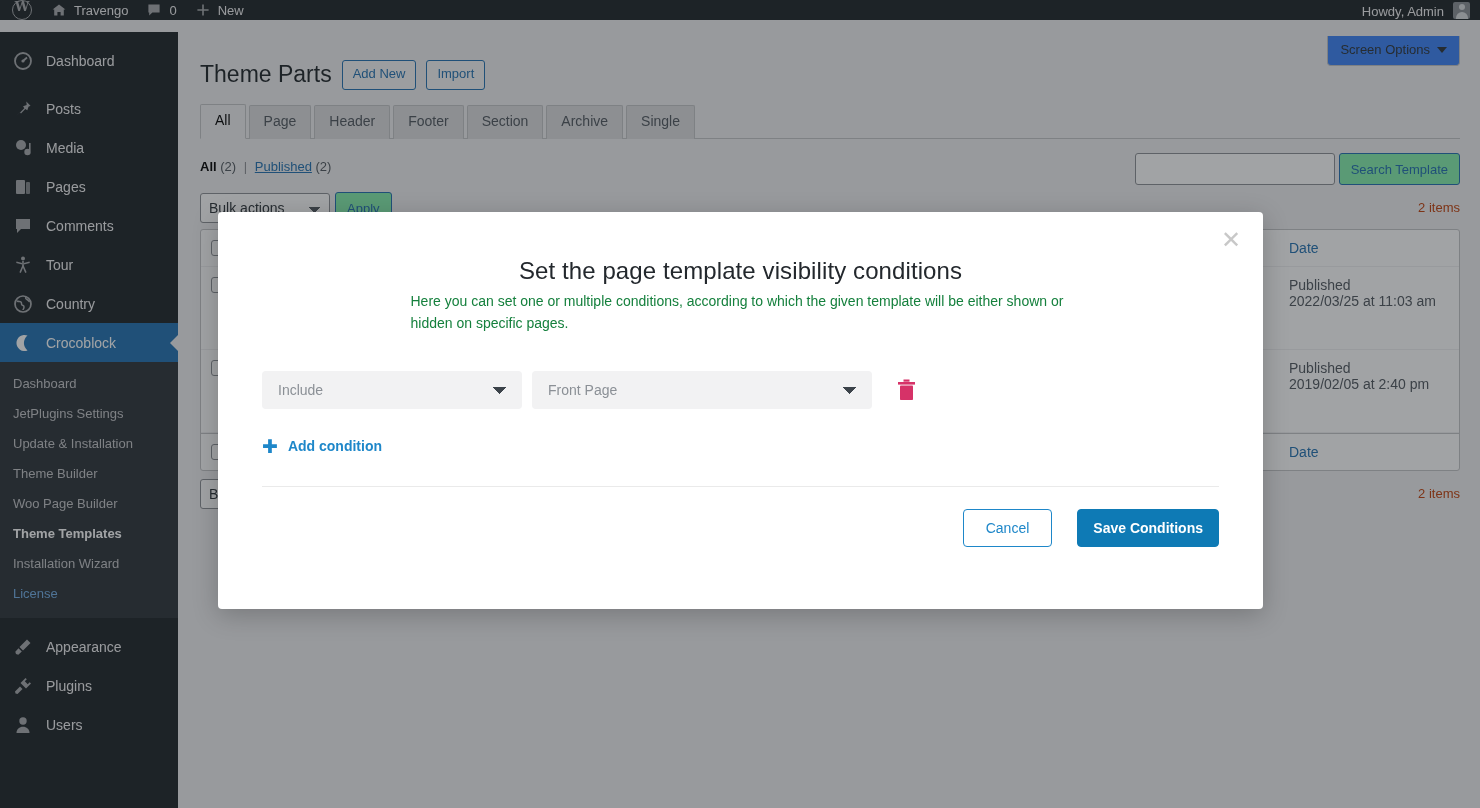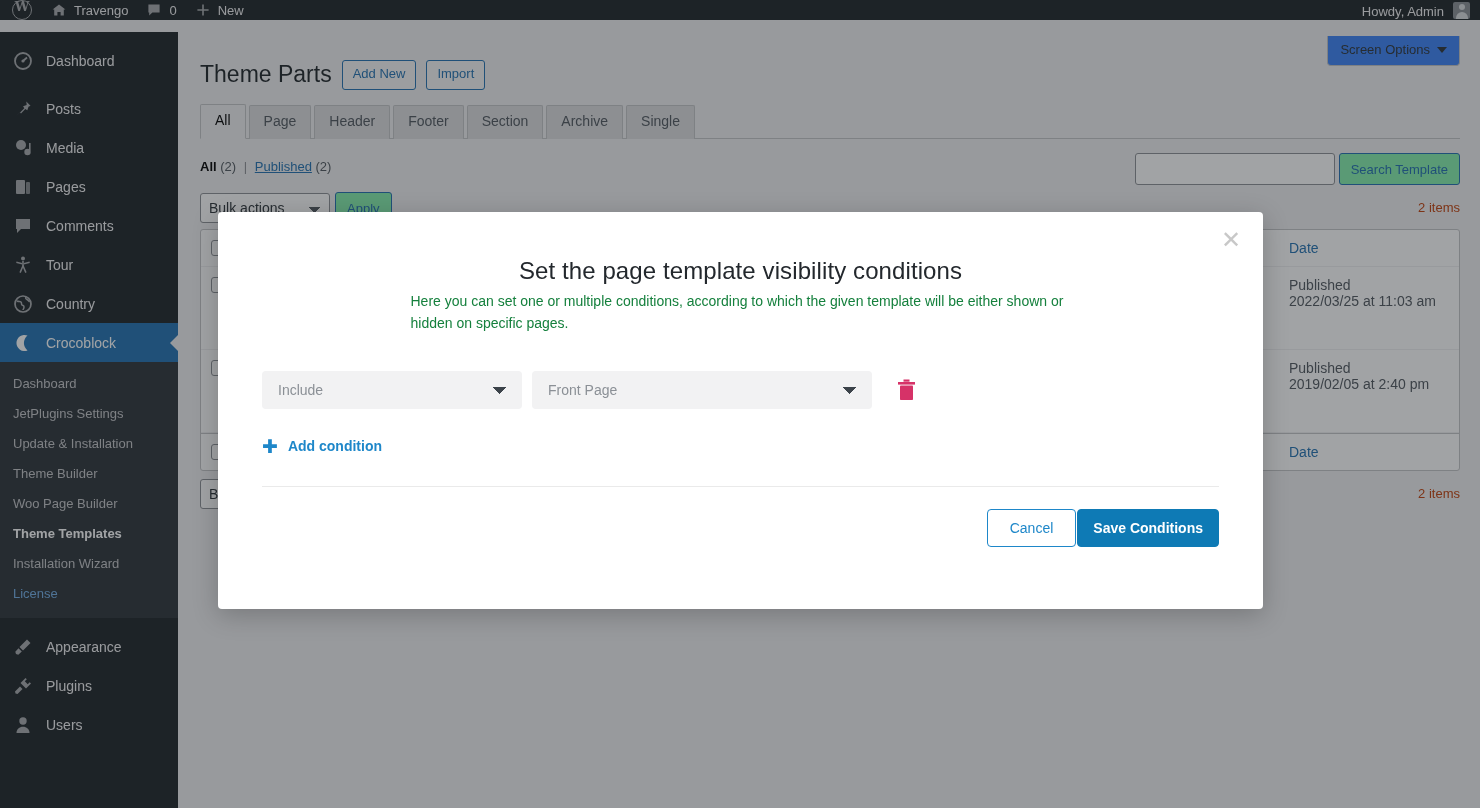--- a/index.html
+++ b/index.html
@@ -211,21 +211,21 @@
     width: 26px; height: 30px; margin-left: 11px; display: flex;
     align-items: center; justify-content: center;
   }
   .add-cond {
     display: flex; align-items: center; gap: 10px; margin-top: 28px;
     color: #1e87c9; font-size: 14px; font-weight: 600;
   }
   .plus-glyph { font-size: 19px; line-height: 1; font-weight: 400; color: #1e87c9; }
   .modal-divider { border-top: 1px solid #eaeaea; margin: 30px 44px 0 44px; }
   .modal-actions {
-    display: flex; justify-content: flex-end; gap: 1px; padding: 22px 44px 0 44px;
+    display: flex; justify-content: flex-end; gap: 25px; padding: 22px 44px 0 44px;
   }
   .btn-cancel {
     background: #fff; border: 1px solid #1e87c9; color: #1e87c9;
     border-radius: 4px; font-size: 14px; padding: 9px 22px; font-weight: 400;
   }
   .btn-save {
     background: #0e7ab5; border: 1px solid #0e7ab5; color: #fff;
     border-radius: 4px; font-size: 14px; padding: 10px 15px; font-weight: 700;
   }
 </style>

